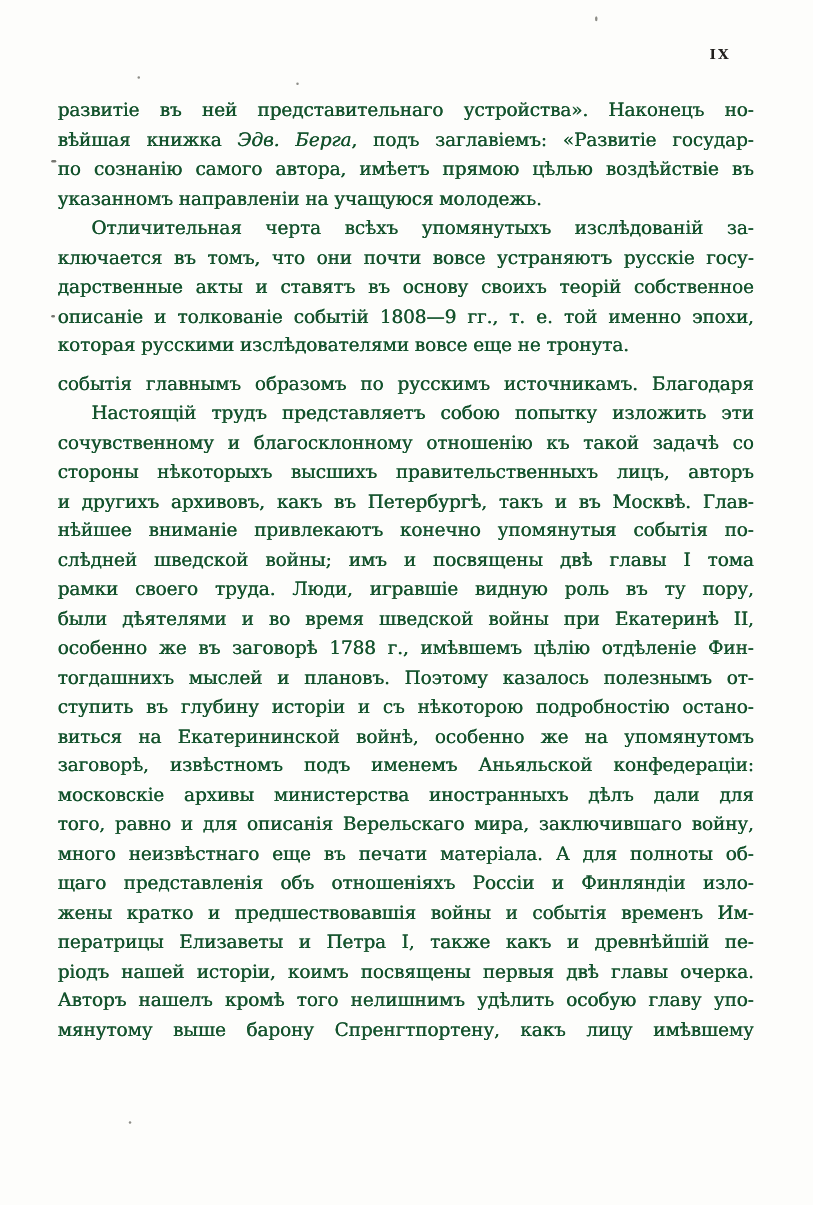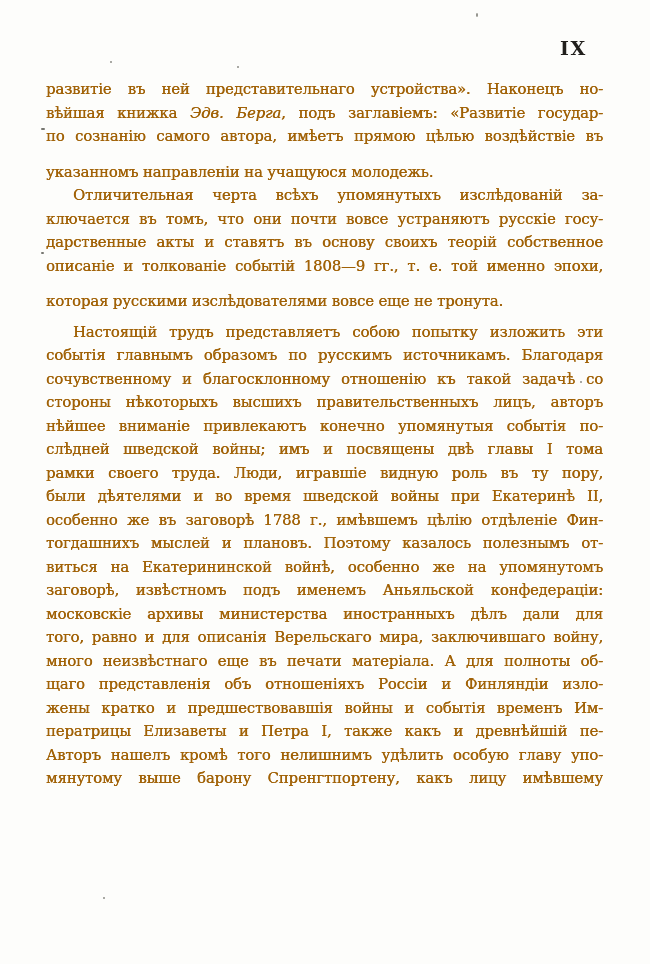--- a/index.html
+++ b/index.html
@@ -12,48 +12,49 @@
     width: 650px;
     height: 964px;
     background: #fdfdfb;
     overflow: hidden;
   }
   .page-number {
     position: absolute;
     top: 37px;
     left: 560px;
     width: 32px;
+    text-align: center;
     font-family: "DejaVu Serif", serif;
     font-weight: bold;
-    font-size: 19px;
+    font-size: 11px;
     letter-spacing: 1.5px;
     color: #211f1c;
   }
   .body-text {
     position: absolute;
     left: 46px;
     top: 77px;
     width: 557px;
     font-family: "DejaVu Serif", serif;
     font-size: 14.8px;
     line-height: 23.5px;
     letter-spacing: -0.1px;
-    color: #a16207;
+    color: #14532d;
     text-shadow: 0.3px 0 0 currentColor;
   }
   .para { margin: 0; }
   .para-gap { margin-top: 7px; }
   .ln {
     height: 23.5px;
     overflow: hidden;
     text-align: justify;
     text-align-last: justify;
     white-space: normal;
   }
-  .ln-last { text-align-last: left; margin-top: 12px; }
+  .ln-last { text-align-last: left; }
   .ln-indent { text-indent: 27px; }
   .it { font-style: italic; }
   .speck {
     position: absolute;
     background: #8d8d87;
     border-radius: 50%;
   }
   .speck-dash { border-radius: 1px; background: #767670; }
 </style>
 </head>
@@ -74,38 +75,41 @@
 
     <div class="para">
       <div class="ln ln-indent">Отличительная черта всѣхъ упомянутыхъ изслѣдованій за-</div>
       <div class="ln">ключается въ томъ, что они почти вовсе устраняютъ русскіе госу-</div>
       <div class="ln">дарственные акты и ставятъ въ основу своихъ теорій собственное</div>
       <div class="ln">описаніе и толкованіе событій 1808—9 гг., т. е. той именно эпохи,</div>
       <div class="ln ln-last">которая русскими изслѣдователями вовсе еще не тронута.</div>
     </div>
 
     <div class="para para-gap">
+      <div class="ln">событія главнымъ образомъ по русскимъ источникамъ. Благодаря</div>
       <div class="ln ln-indent">Настоящій трудъ представляетъ собою попытку изложить эти</div>
-      <div class="ln">событія главнымъ образомъ по русскимъ источникамъ. Благодаря</div>
       <div class="ln">сочувственному и благосклонному отношенію къ такой задачѣ со</div>
       <div class="ln">стороны нѣкоторыхъ высшихъ правительственныхъ лицъ, авторъ</div>
+      <div class="ln">и другихъ архивовъ, какъ въ Петербургѣ, такъ и въ Москвѣ. Глав-</div>
       <div class="ln">нѣйшее вниманіе привлекаютъ конечно упомянутыя событія по-</div>
       <div class="ln">слѣдней шведской войны; имъ и посвящены двѣ главы I тома</div>
       <div class="ln">рамки своего труда. Люди, игравшіе видную роль въ ту пору,</div>
       <div class="ln">были дѣятелями и во время шведской войны при Екатеринѣ II,</div>
       <div class="ln">особенно же въ заговорѣ 1788 г., имѣвшемъ цѣлію отдѣленіе Фин-</div>
       <div class="ln">тогдашнихъ мыслей и плановъ. Поэтому казалось полезнымъ от-</div>
+      <div class="ln">ступить въ глубину исторіи и съ нѣкоторою подробностію остано-</div>
       <div class="ln">виться на Екатерининской войнѣ, особенно же на упомянутомъ</div>
       <div class="ln">заговорѣ, извѣстномъ подъ именемъ Аньяльской конфедераціи:</div>
       <div class="ln">московскіе архивы министерства иностранныхъ дѣлъ дали для</div>
       <div class="ln">того, равно и для описанія Верельскаго мира, заключившаго войну,</div>
       <div class="ln">много неизвѣстнаго еще въ печати матеріала. А для полноты об-</div>
       <div class="ln">щаго представленія объ отношеніяхъ Россіи и Финляндіи изло-</div>
       <div class="ln">жены кратко и предшествовавшія войны и событія временъ Им-</div>
       <div class="ln">ператрицы Елизаветы и Петра I, также какъ и древнѣйшій пе-</div>
+      <div class="ln">ріодъ нашей исторіи, коимъ посвящены первыя двѣ главы очерка.</div>
       <div class="ln">Авторъ нашелъ кромѣ того нелишнимъ удѣлить особую главу упо-</div>
       <div class="ln">мянутому выше барону Спренгтпортену, какъ лицу имѣвшему</div>
     </div>
 
   </div>
 
   <div class="speck" style="left:476px; top:13px; width:2px; height:4px;"></div>
   <div class="speck" style="left:110px; top:61px; width:2px; height:2px;"></div>
   <div class="speck" style="left:237px; top:66px; width:2px; height:2px;"></div>
   <div class="speck speck-dash" style="left:41px; top:128px; width:4px; height:2px;"></div>

